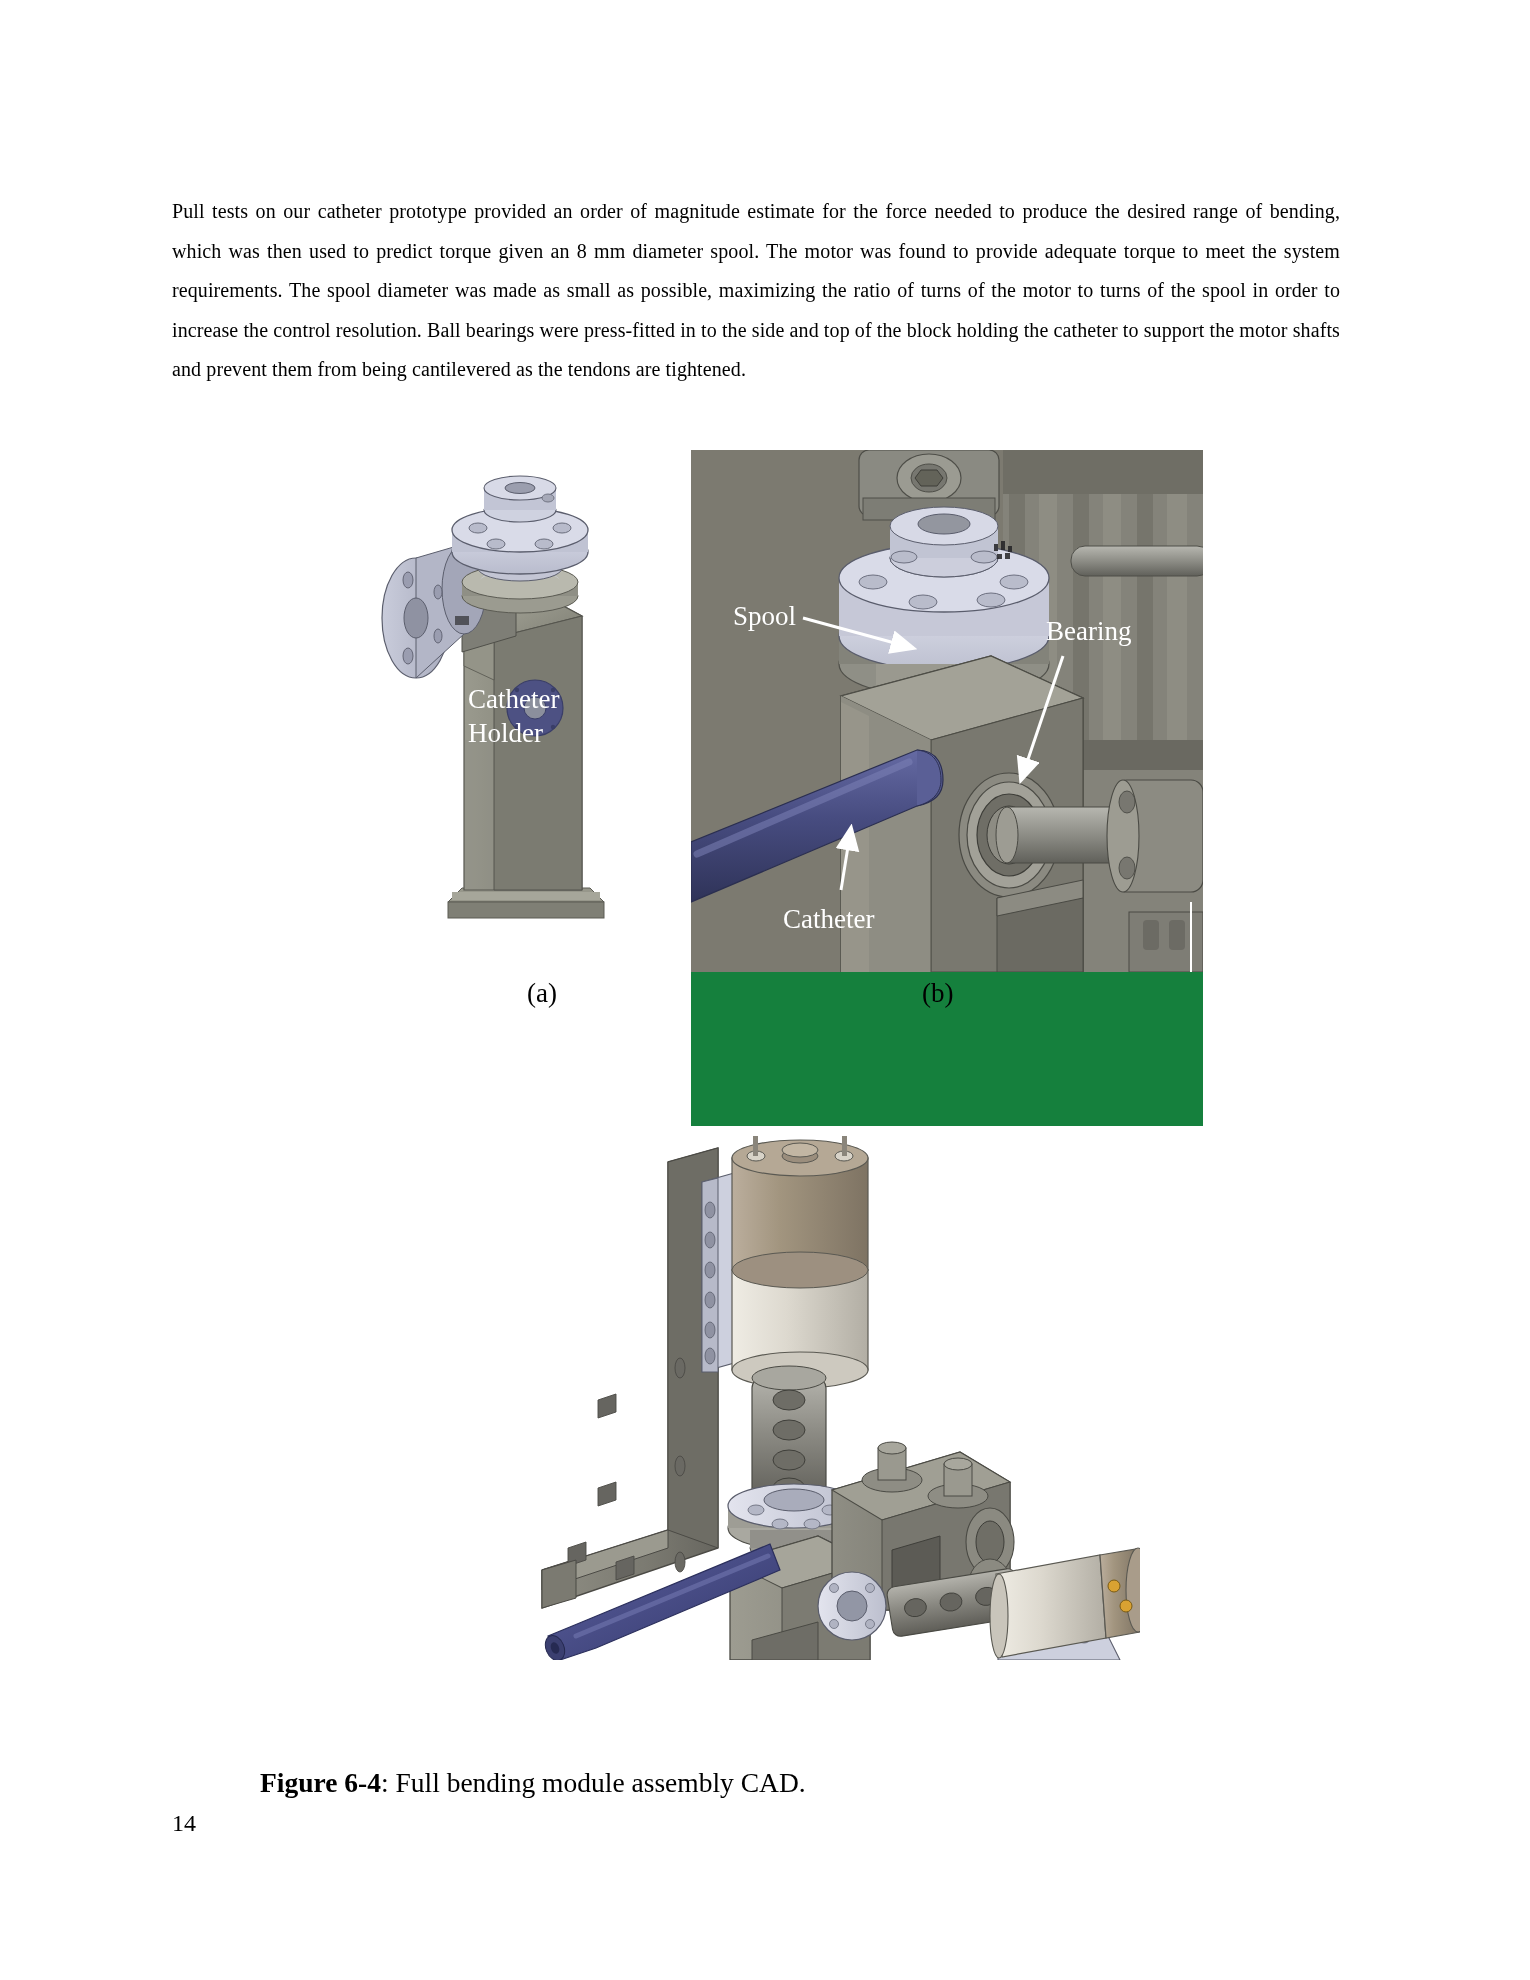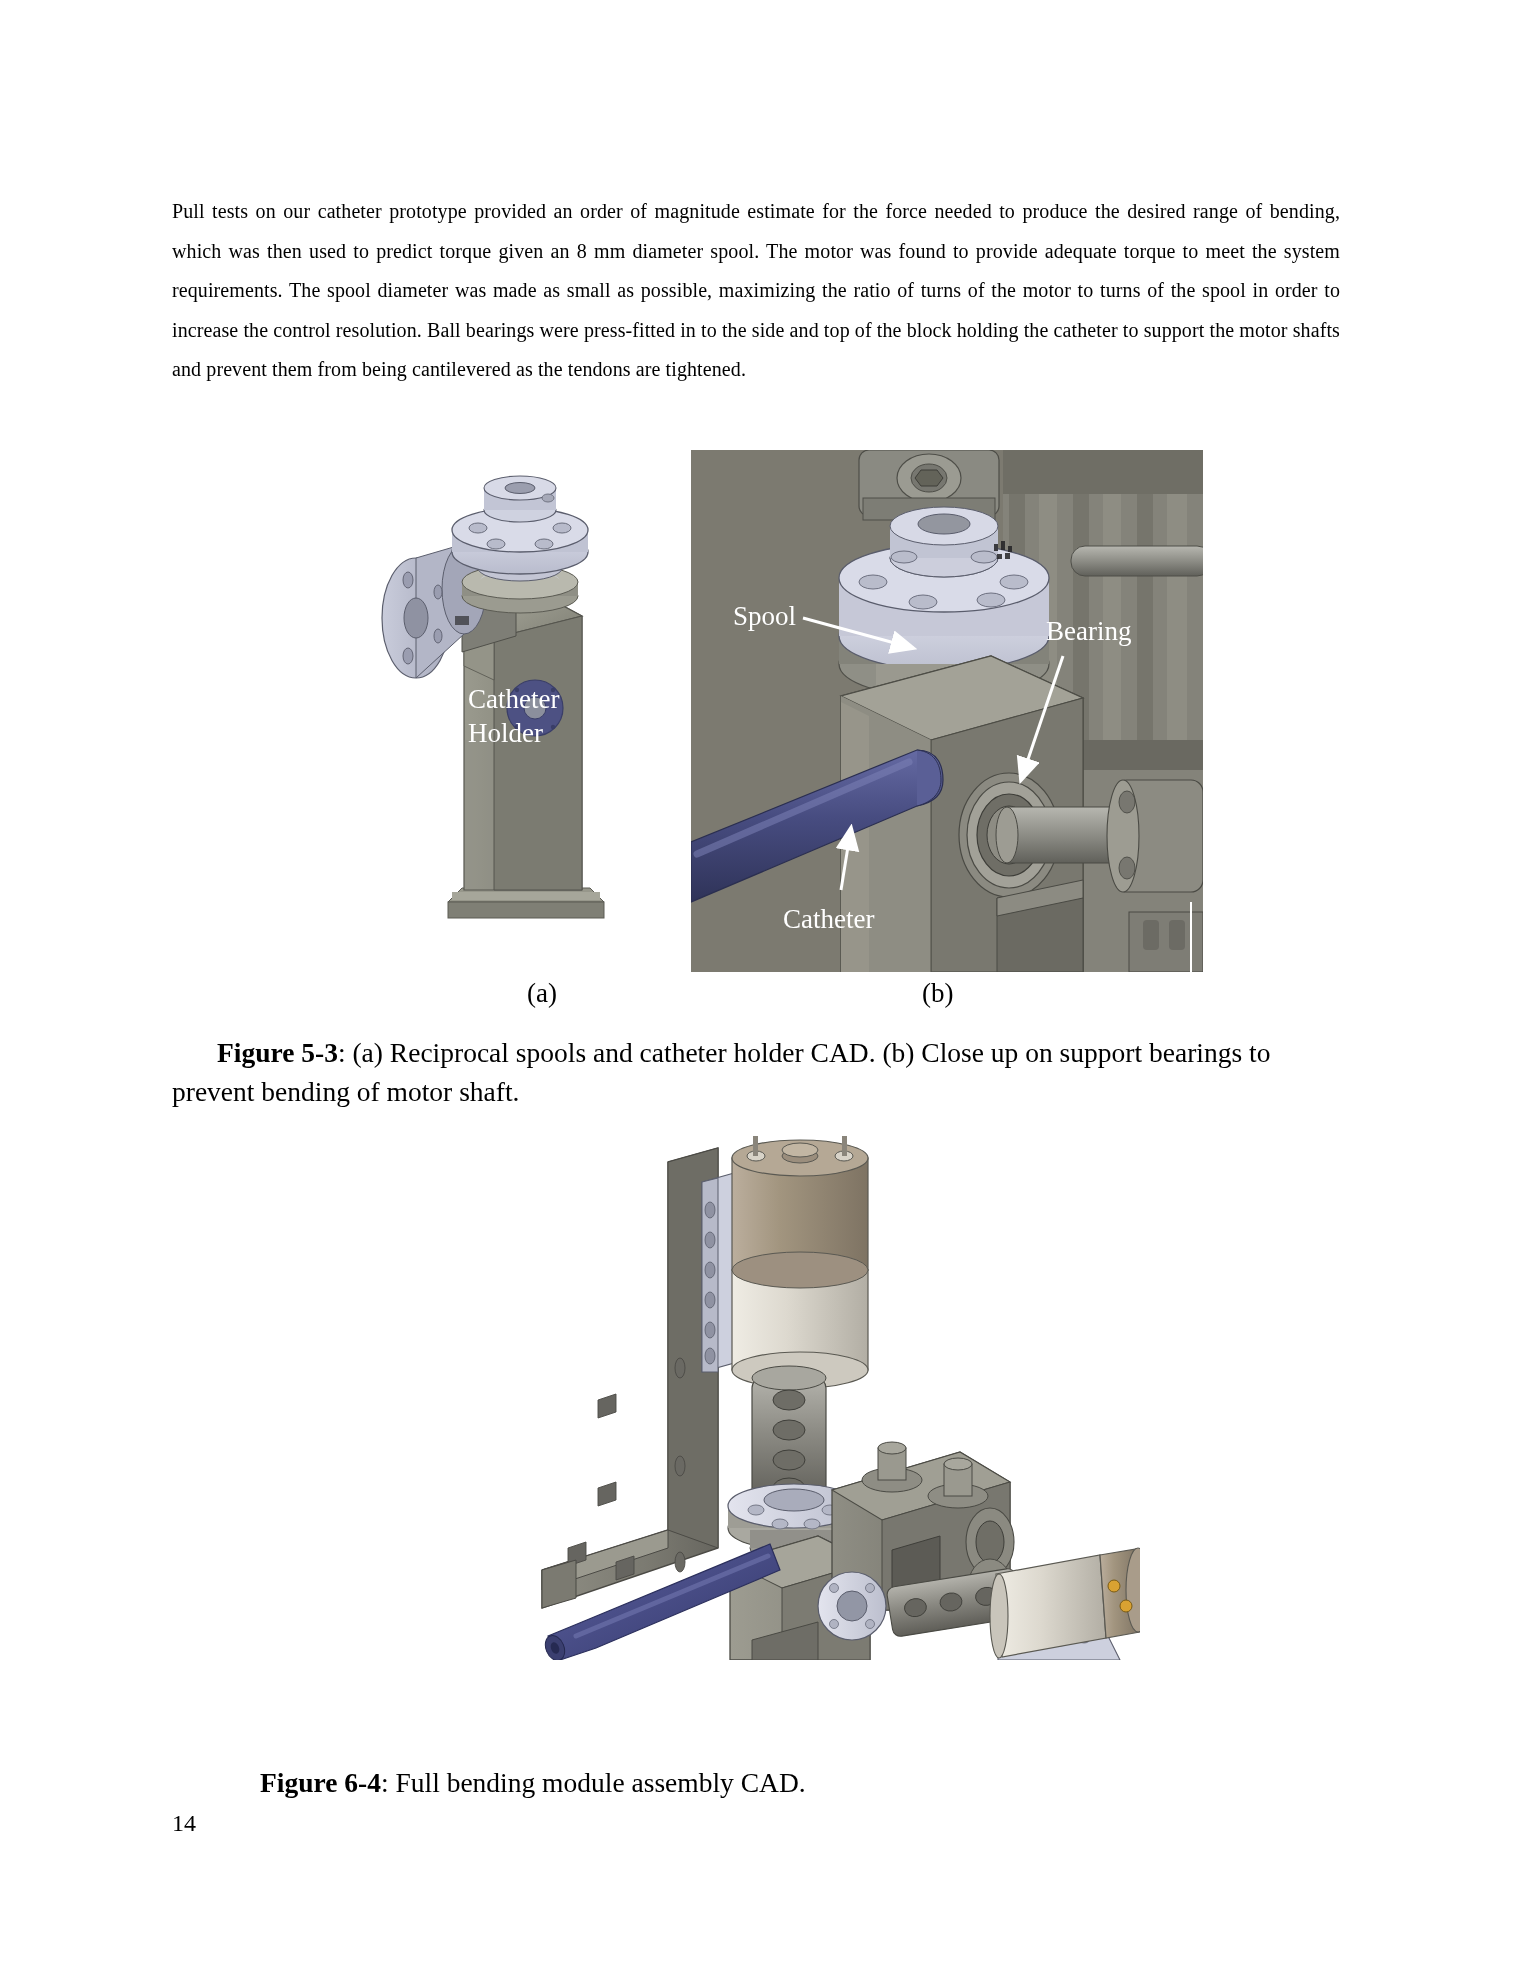--- a/index.html
+++ b/index.html
@@ -48,21 +48,21 @@
     left: 180px;
     top: 0px;
     width: 300px;
     height: 530px;
   }
   .panel-b {
     position: absolute;
     left: 519px;
     top: 10px;
     width: 512px;
-    height: 522px;
+    height: 676px;
     overflow: hidden;
     background: #15803d;
   }
   .subcap {
     position: absolute;
     font-size: 27px;
     line-height: 30px;
     color: #000;
   }
   .subcap-a { left: 355px; top: 538px; }
@@ -361,21 +361,20 @@
             <text class="lbl-white" x="92" y="478">Catheter</text>
           </g>
         </svg>
       </div>
 
       <span class="subcap subcap-a">(a)</span>
       <span class="subcap subcap-b">(b)</span>
     </div>
   </div>
 
-  <p class="fig-caption" id="fig53-caption"><b>Figure 5-3</b><span>: (a) Reciprocal spools and catheter holder CAD. (b) Close up on support bearings to prevent bending of motor shaft.</span></p>
 
   <div class="fig54-wrap">
     <svg width="740" height="560" viewBox="0 0 740 560">
       <defs>
         <linearGradient id="fBracket" x1="0" y1="0" x2="1" y2="0">
           <stop offset="0" stop-color="#8f8e84"></stop>
           <stop offset="0.6" stop-color="#7b7a71"></stop>
           <stop offset="1" stop-color="#67665f"></stop>
         </linearGradient>
         <linearGradient id="fBracketFace" x1="0" y1="0" x2="1" y2="0">

